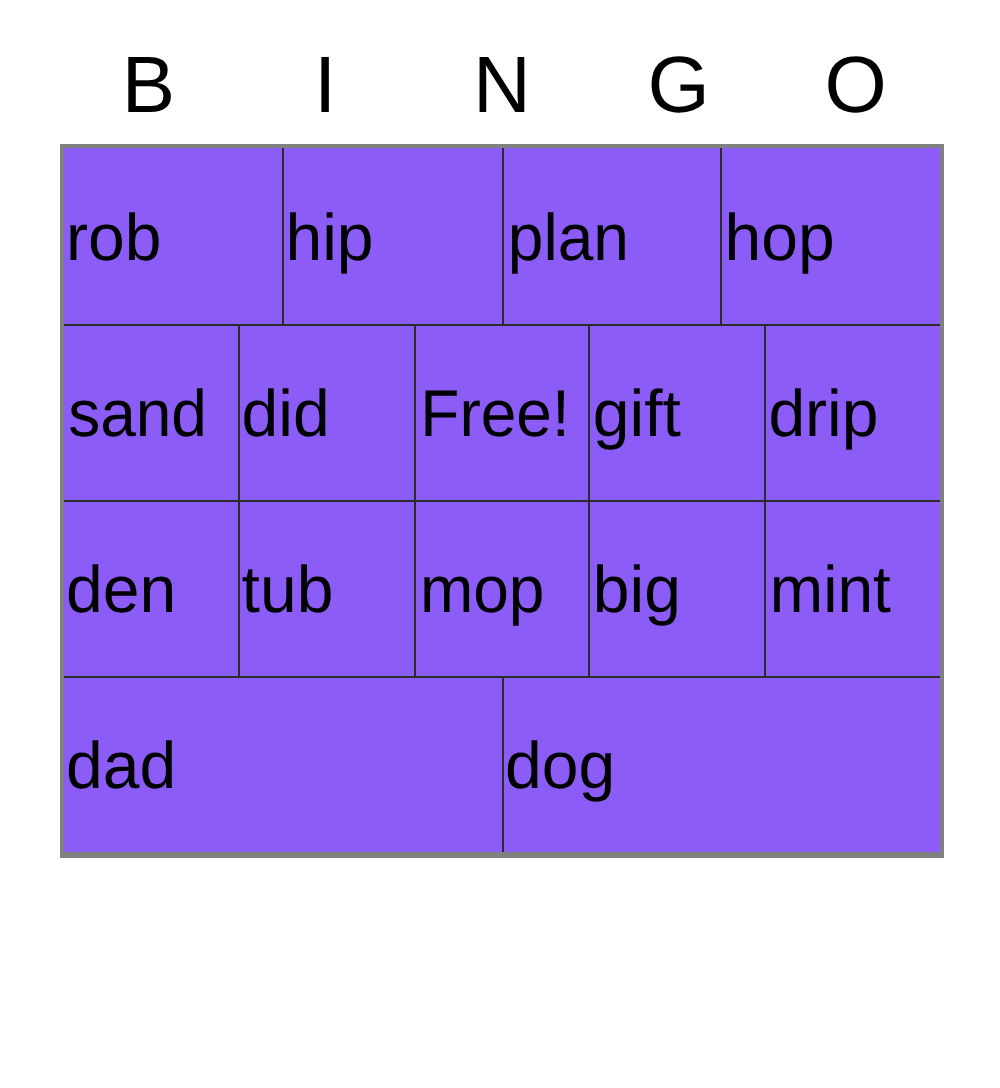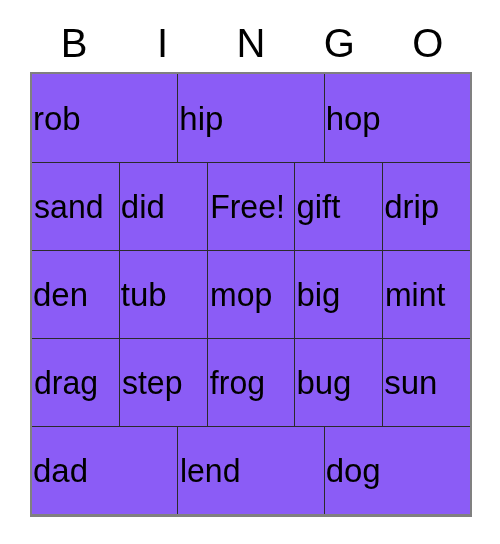--- a/index.html
+++ b/index.html
@@ -102,20 +102,23 @@
   <div class="bingo-grid">
 
     <div class="bingo-row">
       <div class="bingo-cell">
           <span class="bingo-cell-text">rob</span>
         </div>
       <div class="bingo-cell">
           <span class="bingo-cell-text">hip</span>
         </div>
       <div class="bingo-cell">
+          <span class="bingo-cell-text fit">plan</span>
+        </div>
+      <div class="bingo-cell">
           <span class="bingo-cell-text">hop</span>
         </div>
     </div>
 
     <div class="bingo-row">
       <div class="bingo-cell">
           <span class="bingo-cell-text fit">sand</span>
         </div>
       <div class="bingo-cell">
           <span class="bingo-cell-text">did</span>
@@ -142,44 +145,24 @@
           <span class="bingo-cell-text fit">mop</span>
         </div>
       <div class="bingo-cell">
           <span class="bingo-cell-text">big</span>
         </div>
       <div class="bingo-cell">
           <span class="bingo-cell-text fit">mint</span>
         </div>
     </div>
 
-    <div class="bingo-row">
-      <div class="bingo-cell">
-          <span class="bingo-cell-text fit">drag</span>
-        </div>
-      <div class="bingo-cell">
-          <span class="bingo-cell-text fit">step</span>
-        </div>
-      <div class="bingo-cell">
-          <span class="bingo-cell-text fit">frog</span>
-        </div>
-      <div class="bingo-cell">
-          <span class="bingo-cell-text">bug</span>
-        </div>
-      <div class="bingo-cell">
-          <span class="bingo-cell-text">sun</span>
-        </div>
-    </div>
 
     <div class="bingo-row">
       <div class="bingo-cell">
           <span class="bingo-cell-text">dad</span>
-        </div>
-      <div class="bingo-cell">
-          <span class="bingo-cell-text fit">lend</span>
         </div>
       <div class="bingo-cell">
           <span class="bingo-cell-text">dog</span>
         </div>
     </div>
 
   </div>
 </div>
 
 </body></html>

